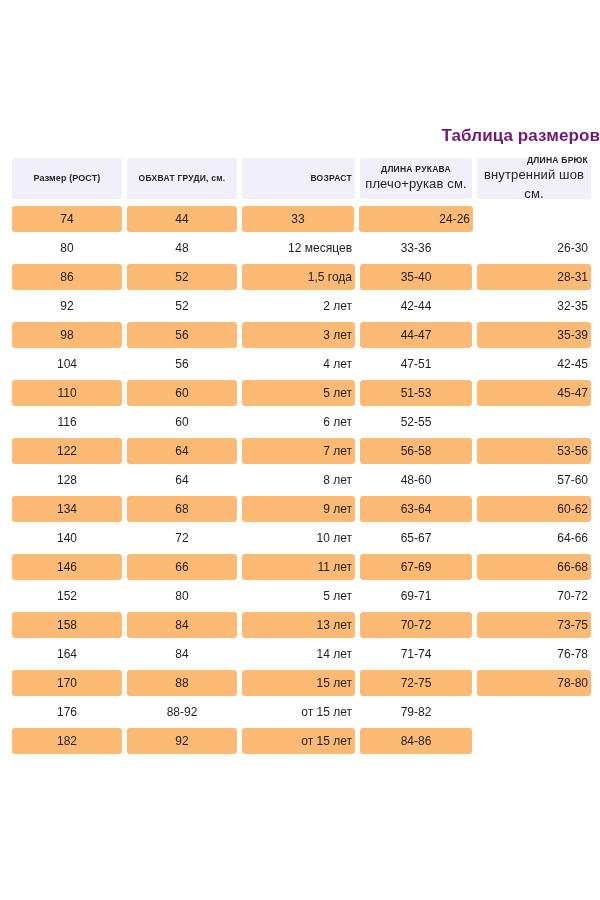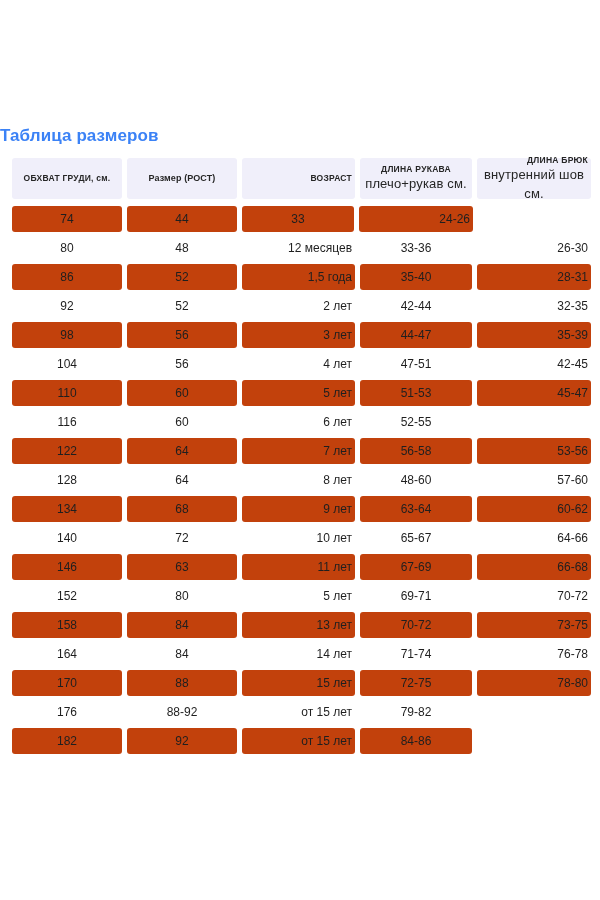--- a/index.html
+++ b/index.html
@@ -17,24 +17,24 @@
     position: relative;
     width: 600px;
     height: 900px;
     box-sizing: border-box;
   }
   .table-title {
     position: absolute;
     top: 126px;
     left: 0;
     width: 600px;
-    text-align: left;
+    text-align: right;
     font-size: 17px;
     font-weight: 700;
-    color: #3b82f6;
+    color: #701a75;
     letter-spacing: 0.1px;
   }
   .size-table {
     position: absolute;
     top: 158px;
     left: 12px;
     width: 576px;
   }
   .row {
     display: flex;
@@ -82,41 +82,41 @@
 
   .data-row {
     margin-bottom: 3px;
   }
   .data-row .cell {
     height: 26px;
     font-size: 12px;
     background: #ffffff;
   }
   .data-row.tinted .cell {
-    background: #c2410c;
+    background: #fdba74;
   }
   .cell.empty {
     background: transparent !important;
   }
   .header-spacer { height: 4px; }
 </style>
 </head>
 <body>
 
 <div class="page">
 
   <div class="table-title">Таблица размеров</div>
 
   <div class="size-table">
     <div class="row header-row" id="header-row">
+        <div class="cell c1 mixedcase">
+          <span>Размер (РОСТ)</span>
+        </div>
         <div class="cell c2">
           <span>ОБХВАТ ГРУДИ, см.</span>
-        </div>
-        <div class="cell c1 mixedcase">
-          <span>Размер (РОСТ)</span>
         </div>
         <div class="cell c3">
           <span>ВОЗРАСТ</span>
         </div>
         <div class="cell c4">
           <span>ДЛИНА РУКАВА</span>
           <span class="sub">плечо+рукав см.</span>
         </div>
         <div class="cell c5">
           <span>ДЛИНА БРЮК</span>
@@ -202,21 +202,21 @@
         </div>
         <div class="row data-row">
           <div class="cell c1">140</div>
           <div class="cell c2">72</div>
           <div class="cell c3">10 лет</div>
           <div class="cell c4">65-67</div>
           <div class="cell c5">64-66</div>
         </div>
         <div class="row data-row tinted">
           <div class="cell c1">146</div>
-          <div class="cell c2">63</div>
+          <div class="cell c2">66</div>
           <div class="cell c3">11 лет</div>
           <div class="cell c4">67-69</div>
           <div class="cell c5">66-68</div>
         </div>
         <div class="row data-row">
           <div class="cell c1">152</div>
           <div class="cell c2">80</div>
           <div class="cell c3">5 лет</div>
           <div class="cell c4">69-71</div>
           <div class="cell c5">70-72</div>

